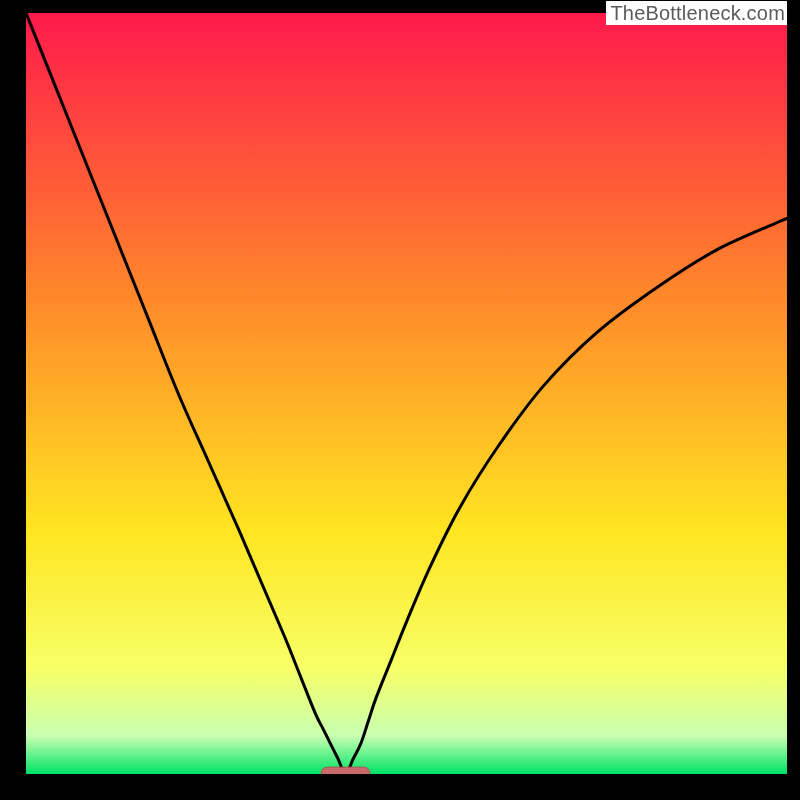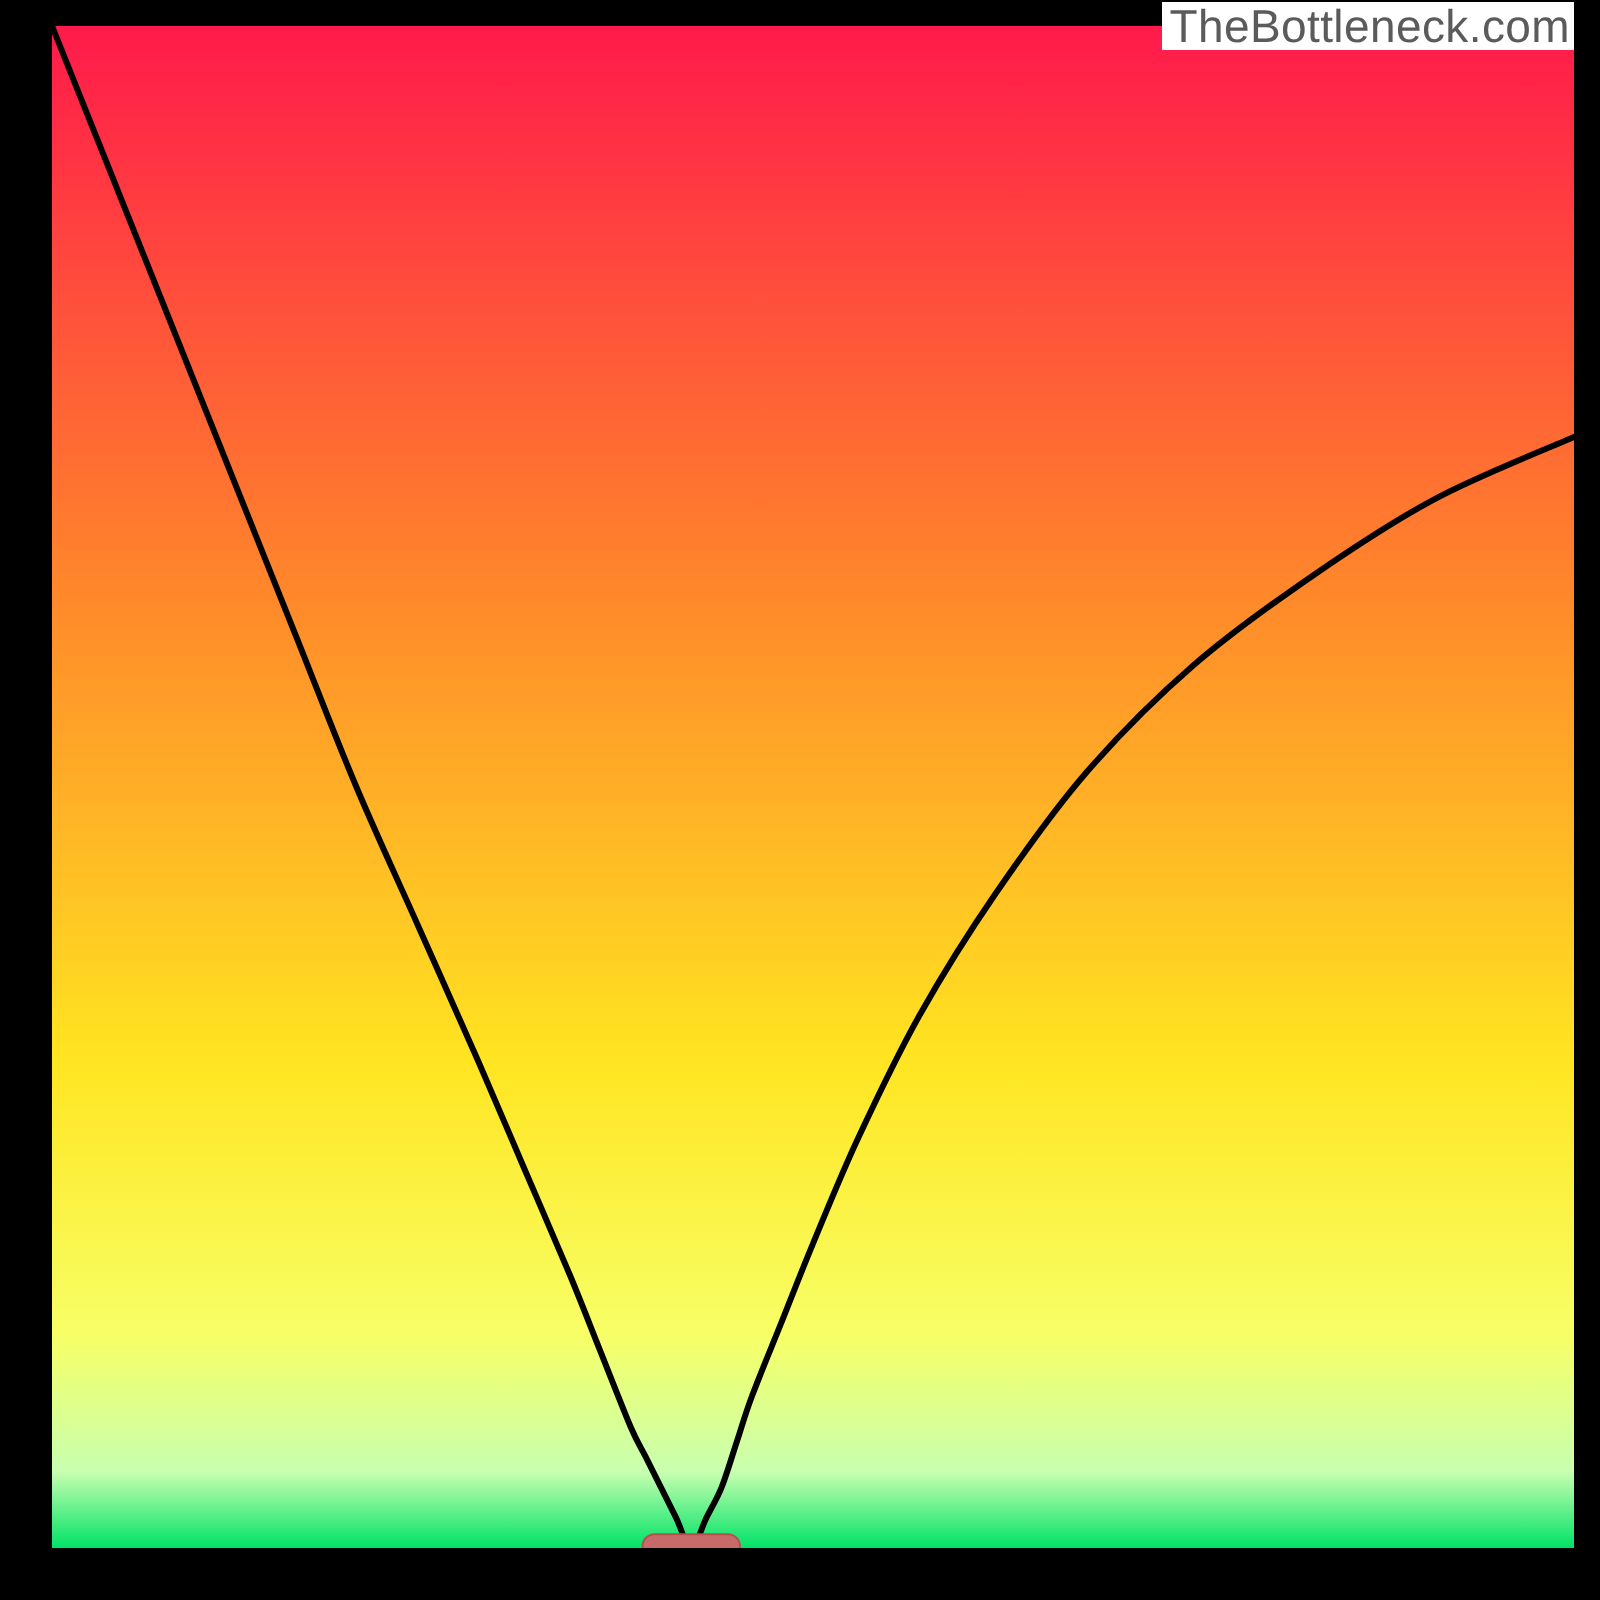--- a/index.html
+++ b/index.html
@@ -24,21 +24,21 @@
     left: 13px;
     top: 0;
     width: 761px;
     height: 761px;
   }
   .attribution {
     position: absolute;
     top: -12px;
     right: 0;
     color: #5b5b5b;
-    font-size: 23px;
+    font-size: 20px;
     font-weight: 500;
     letter-spacing: 0.2px;
     background: #fff;
     padding: 0 2px 0 4px;
     line-height: 24px;
   }
 </style>
 </head>
 <body>
 

